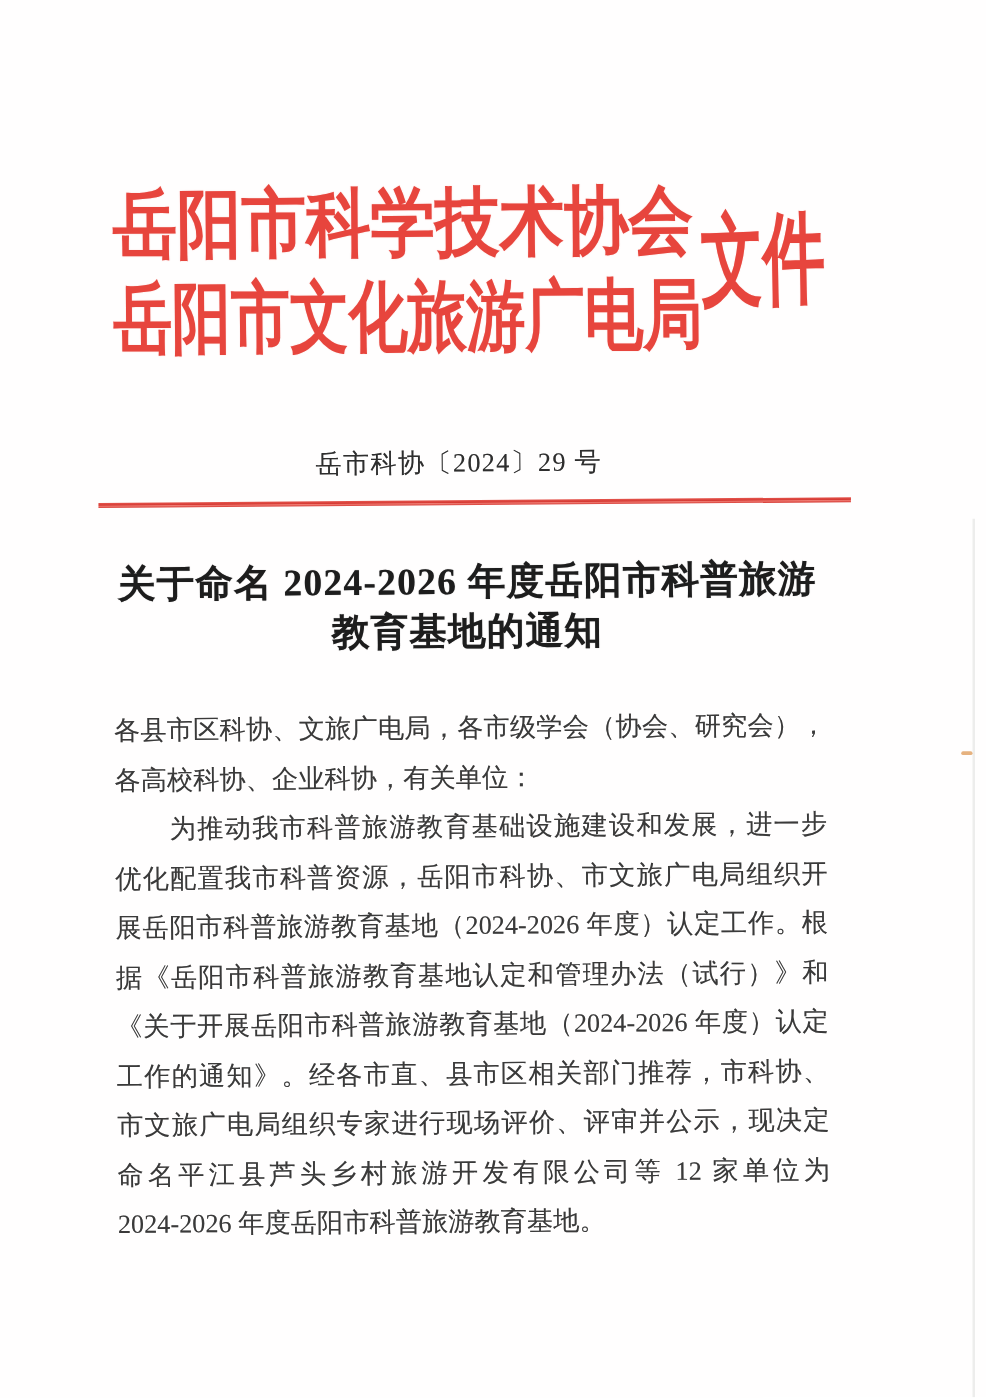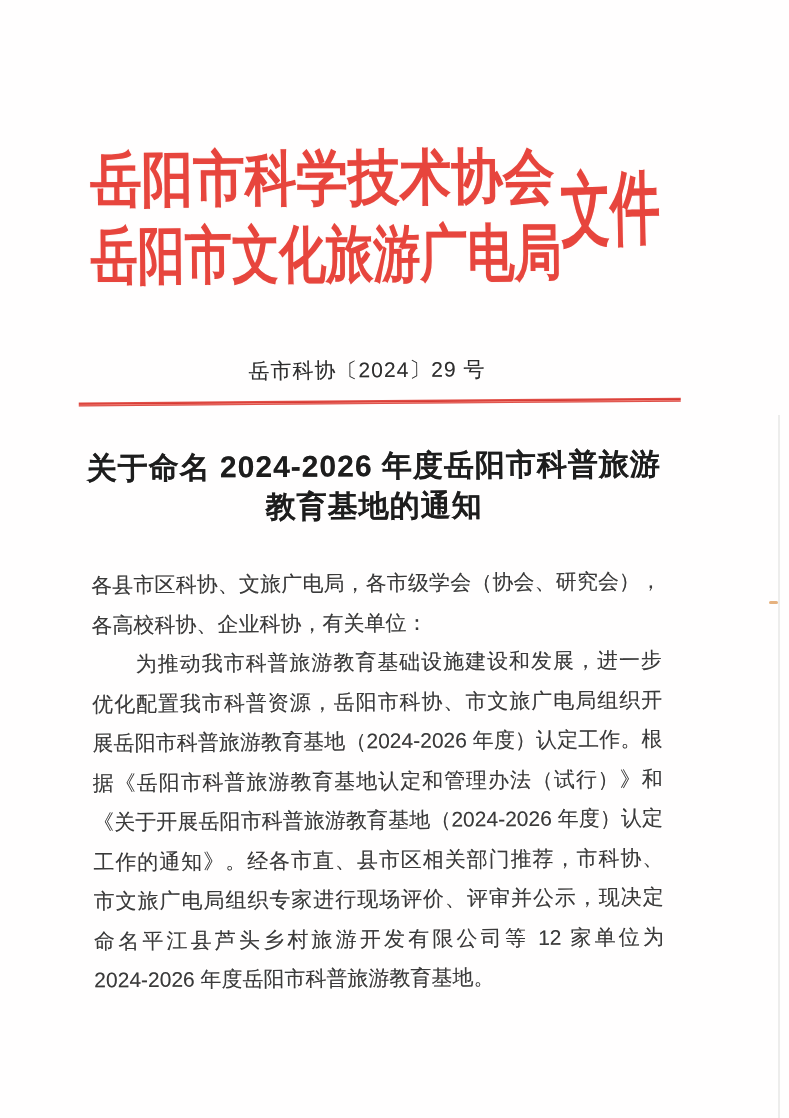--- a/index.html
+++ b/index.html
@@ -6,21 +6,21 @@
     margin: 0;
     padding: 0;
     background: #ffffff;
   }
   .page {
     position: relative;
     width: 789px;
     height: 1118px;
     background: #fffefe;
     overflow: hidden;
-    font-family: Liberation Sans, sans-serif;
+    font-family: Liberation Serif, serif;
   }
   .scan-tilt {
     position: absolute;
     inset: 0;
     transform: rotate(-0.45deg);
     transform-origin: 394px 560px;
   }
 
   
   .letterhead {

